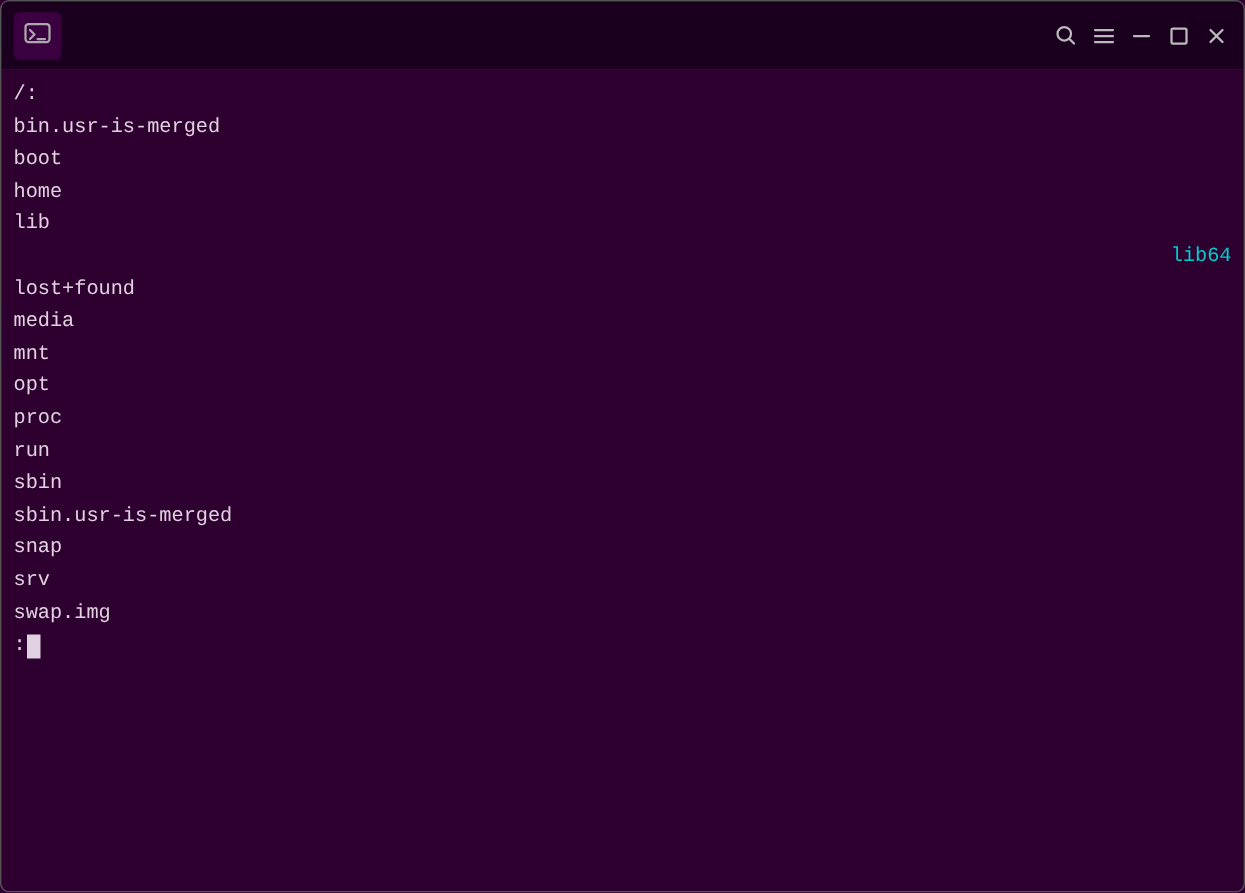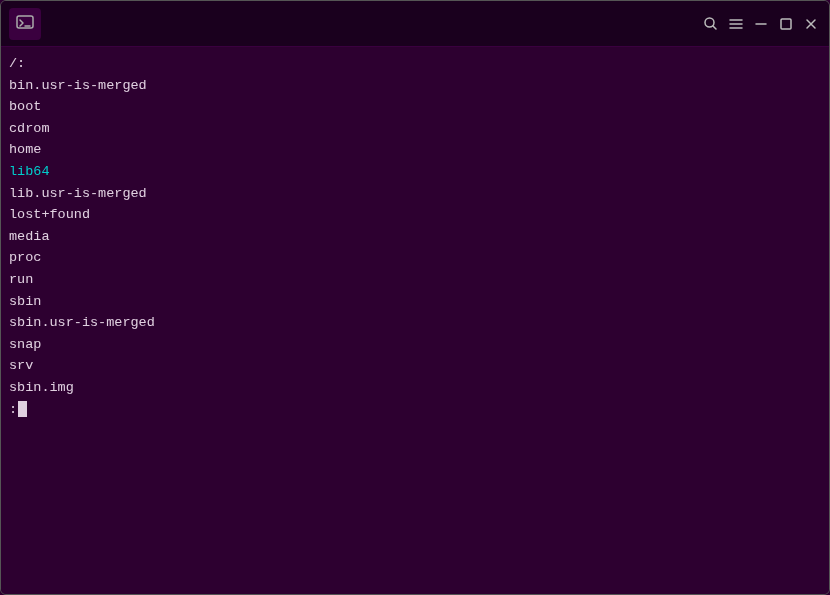--- a/index.html
+++ b/index.html
@@ -110,20 +110,21 @@
     .line {
       color: #e0d0e0;
       font-size: 13.5px;
       line-height: 1.6;
       white-space: pre;
       font-family: 'Courier New', Courier, monospace;
     }
 
     .line.cyan {
       color: #00cccc;
+      text-align: right;
     }
 
     .prompt-line {
       display: flex;
       align-items: center;
     }
 
     .cursor {
       display: inline-block;
       width: 9px;
@@ -182,28 +183,29 @@
         </svg>
       </button>
     </div>
   </div>
 
   <div class="terminal-body" id="terminal-body">
 
   <div class="line">/:</div>
       <div class="line">bin.usr-is-merged</div>
       <div class="line">boot</div>
-      <div class="line">cdrom</div>
       <div class="line">home</div>
+      <div class="line">lib</div>
       <div class="line cyan">lib64</div>
-      <div class="line">lib.usr-is-merged</div>
       <div class="line">lost+found</div>
       <div class="line">media</div>
+      <div class="line">mnt</div>
+      <div class="line">opt</div>
       <div class="line">proc</div>
       <div class="line">run</div>
       <div class="line">sbin</div>
       <div class="line">sbin.usr-is-merged</div>
       <div class="line">snap</div>
       <div class="line">srv</div>
-      <div class="line">sbin.img</div>
+      <div class="line">swap.img</div>
       <div class="line prompt-line"><span>:</span><span class="cursor"></span></div>
     </div>
 </div>
 
 </body></html>

